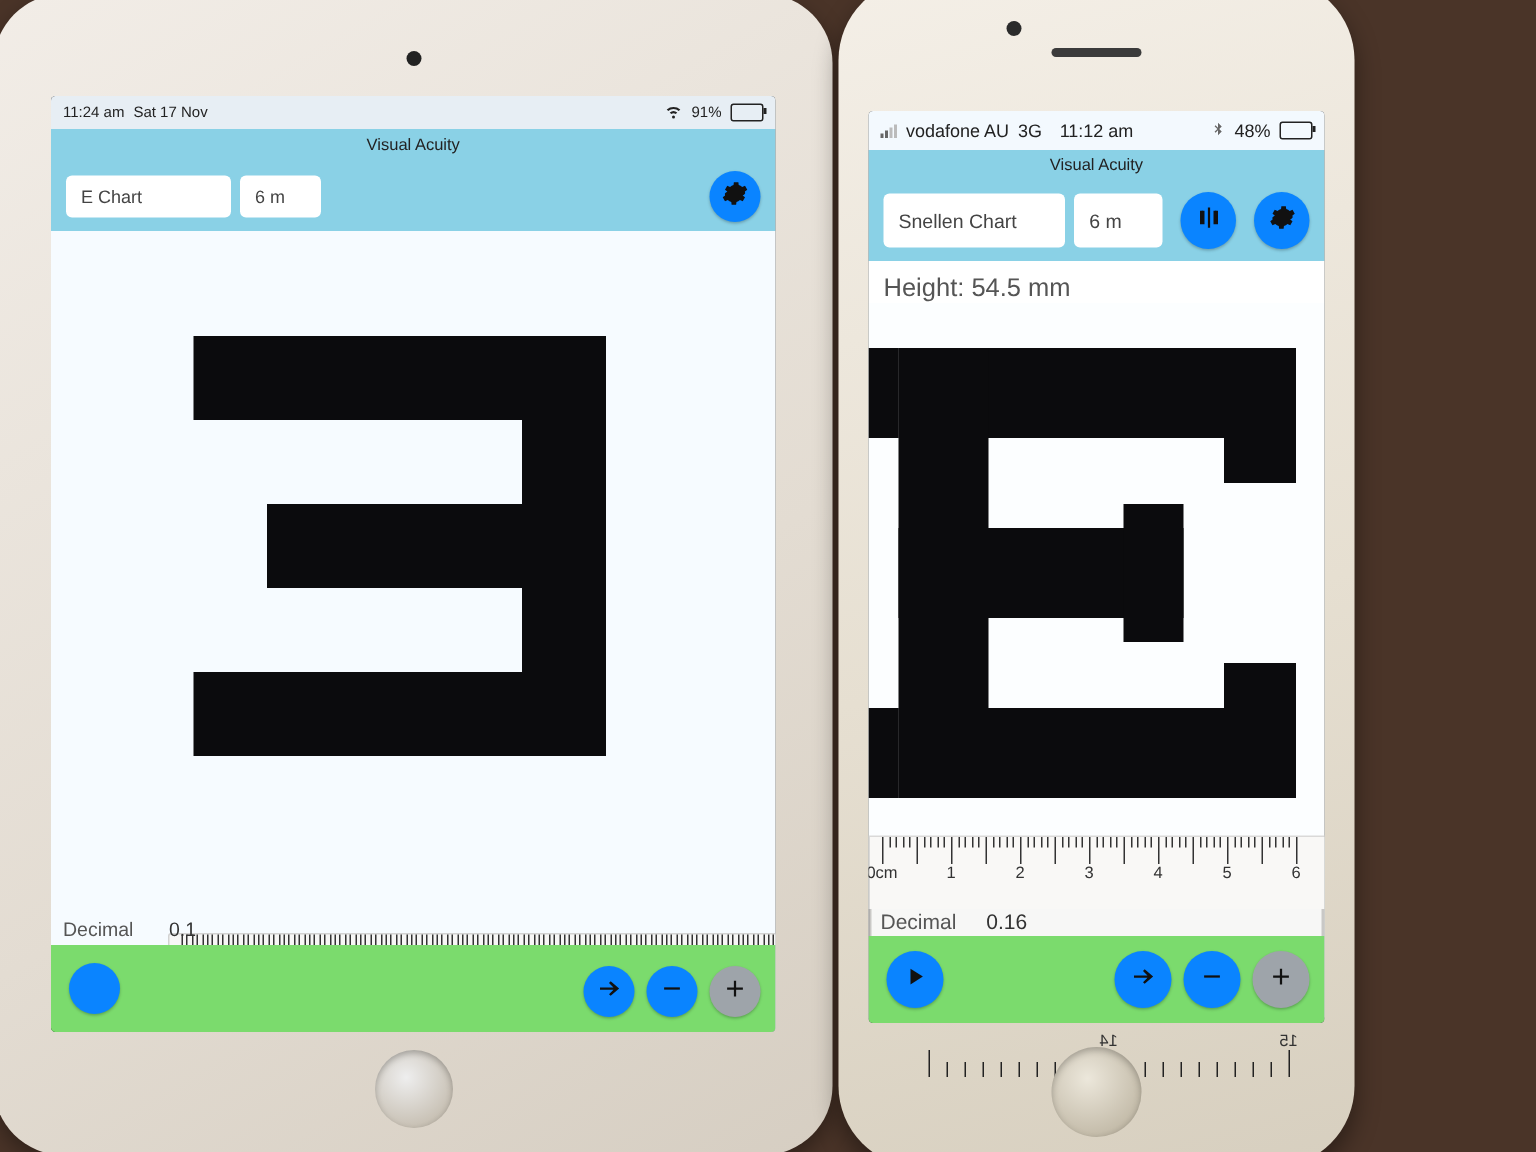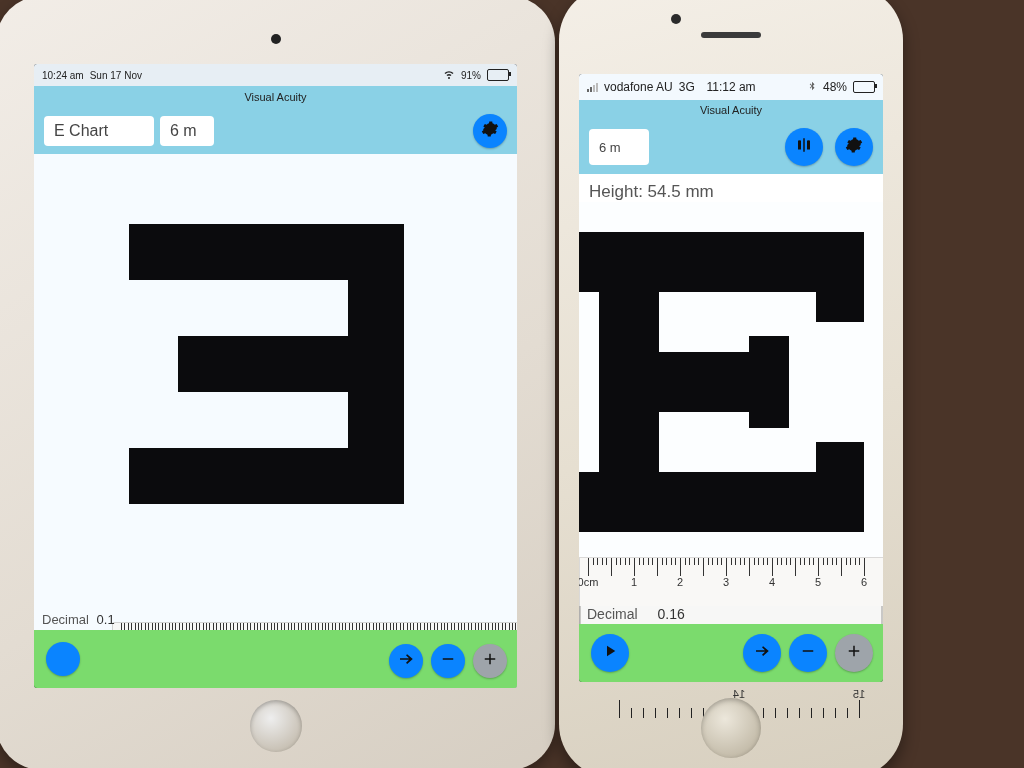--- a/index.html
+++ b/index.html
@@ -9,21 +9,21 @@
   .ipad .camera{position:absolute;left:50%;top:38px;width:10px;height:10px;margin-left:-5px;border-radius:50%;background:#222}
   .ipad .home{position:absolute;left:50%;bottom:18px;width:52px;height:52px;margin-left:-26px;border-radius:50%;background:radial-gradient(circle at 40% 35%,#eee,#c9c2b6 70%,#a8a193);box-shadow:inset 0 2px 4px rgba(0,0,0,.25)}
   .ipad .screen{position:absolute;left:38px;right:38px;top:68px;bottom:82px;background:#eef3f7;border-radius:3px;overflow:hidden;box-shadow:inset 0 0 0 2px #111}
   .statusbar{display:flex;align-items:center;justify-content:space-between;height:18px;padding:2px 8px;font-size:10px;color:#222;background:#e7eef4}
   .statusbar .left,.statusbar .right{display:flex;gap:6px;align-items:center}
   .battbox{width:20px;height:10px;border:1px solid #222;border-radius:2px;position:relative}
   .battbox::after{content:"";position:absolute;right:-3px;top:2px;width:2px;height:4px;background:#222}
   .battfill{height:100%;width:90%;background:#222}
   .titlebar{height:22px;background:#8ad1e6;display:flex;align-items:center;justify-content:center;font-size:11px;color:#222}
   .toolbar{background:#8ad1e6;padding:6px 10px;display:flex;align-items:center;gap:6px}
-  .pill{background:#fff;border-radius:4px;font-size:16px;color:#444;padding:6px 10px;min-height:16px;display:flex;align-items:center}
+  .pill{background:#fff;border-radius:4px;font-size:12px;color:#444;padding:6px 10px;min-height:16px;display:flex;align-items:center}
   .spacer{flex:1}
   .roundbtn{width:34px;height:34px;border-radius:50%;background:#0a84ff;display:flex;align-items:center;justify-content:center;box-shadow:0 1px 2px rgba(0,0,0,.25)}
   .roundbtn.gray{background:#9ea4aa}
   .roundbtn svg{width:18px;height:18px;fill:#111}
   .bigroundbtn{width:34px;height:34px;border-radius:50%;background:#0a84ff;display:flex;align-items:center;justify-content:center;box-shadow:0 1px 2px rgba(0,0,0,.25)}
   .canvas{flex:1;position:relative;background:#f6fbff}
   .ipad .screencol{display:flex;flex-direction:column;height:100%}
   
   .revE{position:absolute;left:95px;top:70px;width:275px;height:280px}
   .revE .top,.revE .bot{position:absolute;left:0;right:0;height:56px;background:#0b0b0d}
@@ -32,21 +32,21 @@
   .revE .mid{position:absolute;right:0;top:112px;height:56px;width:226px;background:#0b0b0d}
   
   .ruler{position:absolute;left:78px;right:-28px;top:468px;height:160px;background:rgba(247,246,244,.85);border:1px solid rgba(0,0,0,.15);border-radius:2px}
   .ticks{position:relative;height:40px}
   .ticks .tick{position:absolute;top:0;width:1px;height:10px;background:#333}
   .ticks .tick.major{height:18px}
   .ticks .lab{position:absolute;top:18px;font-size:11px;color:#333;transform:translateX(-50%)}
   
   .greenbar{height:58px;background:#7bdb6d;position:relative;display:flex;align-items:center}
   .greenbar .decimal{position:absolute;left:8px;top:-18px;font-size:13px;color:#555}
-  .greenbar .decimal b{color:#333;font-weight:400;margin-left:4px}
+  .greenbar .decimal b{color:#333;font-weight:400;margin-left:20px}
   .playbtn{margin-left:12px}
   .rightctrls{position:absolute;right:10px;bottom:10px;display:flex;gap:8px}
   
   .iphone{position:absolute;left:559px;top:-14px;width:344px;height:792px;background:linear-gradient(165deg,#f4efe7,#e6dfd1 55%,#d7cfbf);border-radius:54px;box-shadow:0 8px 16px rgba(0,0,0,.4)}
   .iphone .earp{position:absolute;left:50%;top:46px;width:60px;height:6px;margin-left:-30px;border-radius:3px;background:#3b3b3b}
   .iphone .cam2{position:absolute;left:50%;top:28px;width:10px;height:10px;margin-left:-60px;border-radius:50%;background:#2b2b2b}
   .iphone .home{position:absolute;left:50%;bottom:20px;width:60px;height:60px;margin-left:-30px;border-radius:50%;background:radial-gradient(circle at 40% 35%,#ece7db,#c5bdab 70%,#9d9584);box-shadow:inset 0 2px 5px rgba(0,0,0,.25)}
   .iphone .screen{position:absolute;left:20px;right:20px;top:88px;bottom:96px;background:#f3f9fe;border-radius:3px;overflow:hidden;box-shadow:inset 0 0 0 2px #111}
   .iphone .statusbar{height:22px;font-size:12px;background:#f3f9fe}
   .iphone .statusbar .center{position:absolute;left:50%;transform:translateX(-50%)}
@@ -87,22 +87,22 @@
 <body>
 
 <div class="scene">
 
   <div class="ipad">
     <div class="camera"></div>
     <div class="screen">
       <div class="screencol">
         <div class="statusbar">
           <div class="left">
-            <span>10:24 am</span>
-            <span>Sun 17 Nov</span>
+            <span>11:24 am</span>
+            <span>Sat 17 Nov</span>
           </div>
           <div class="right">
             <span>
               <svg viewBox="0 0 24 24" width="12" height="12">
                   <path d="M12 18a2 2 0 100 4 2 2 0 000-4zm-5-4a8 8 0 0110 0l-2 2a5 5 0 00-6 0zm-4-4a14 14 0 0118 0l-2 2a11 11 0 00-14 0z" fill="#222"></path>
                 </svg>
             </span>
             <span>91%</span>
             <span class="battbox"><span class="battfill"></span></span>
           </div>
@@ -323,20 +323,23 @@
                   <path fill="#666" d="M12 2l6 6-4 4 4 4-6 6v-8l-4 4-1.5-1.5L11 12 6.5 7.5 8 6l4 4z"></path>
                 </svg></span>
             <span>48%</span>
             <span class="battbox"><span class="battfill" style="width:95%"></span></span>
           </div>
         </div>
         <div class="titlebar">
           <span>Visual Acuity</span>
         </div>
         <div class="toolbar">
+          <div class="pill" style="width:104px">
+              <span>Snellen Chart</span>
+            </div>
           <div class="pill" style="width:40px">
               <span>6 m</span>
             </div>
           <div class="spacer"></div>
           <div class="roundbtn" style="margin-right:6px">
             <span><svg viewBox="0 0 24 24">
                   <path d="M11 3h2v18h-2zM4 6h4v12H4zm12 0h4v12h-4z" fill="#111"></path>
                   <path d="M6 6v12M18 6v12" stroke="#111" stroke-width="1" stroke-dasharray="2 2"></path>
                 </svg></span>
           </div>

